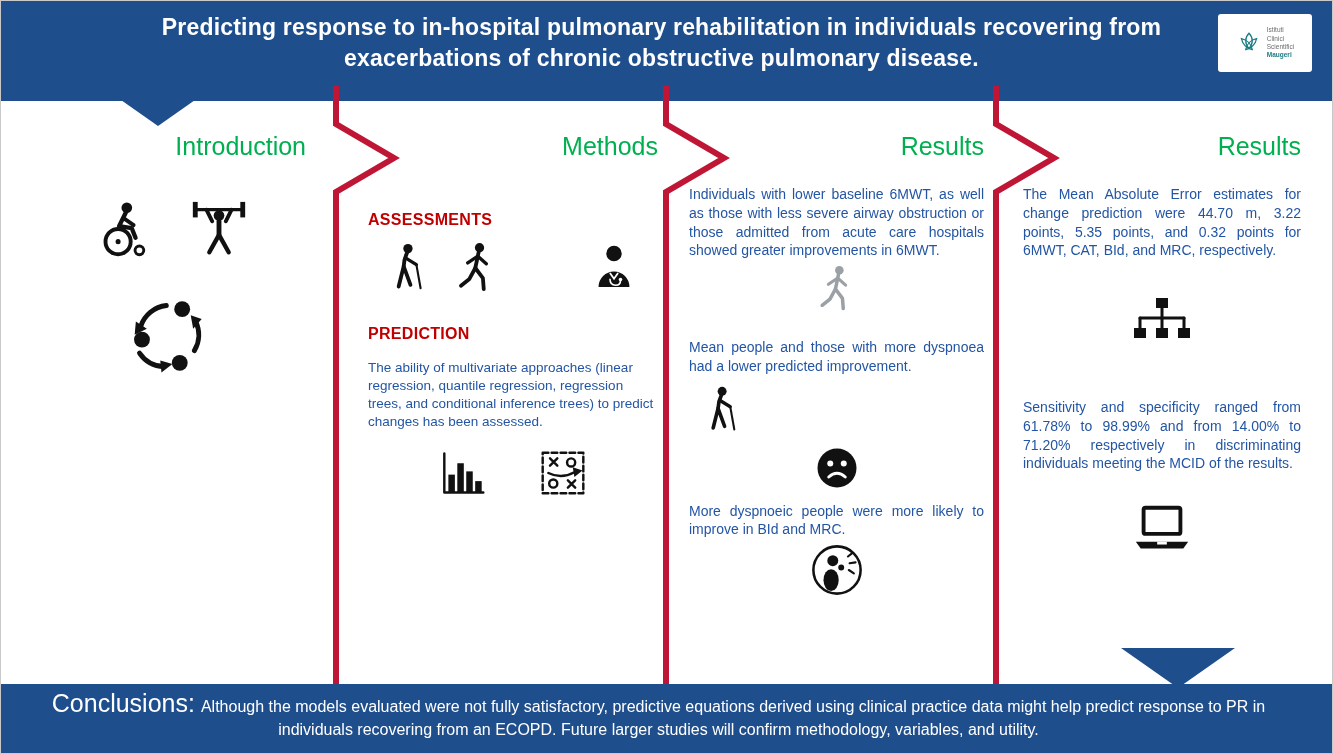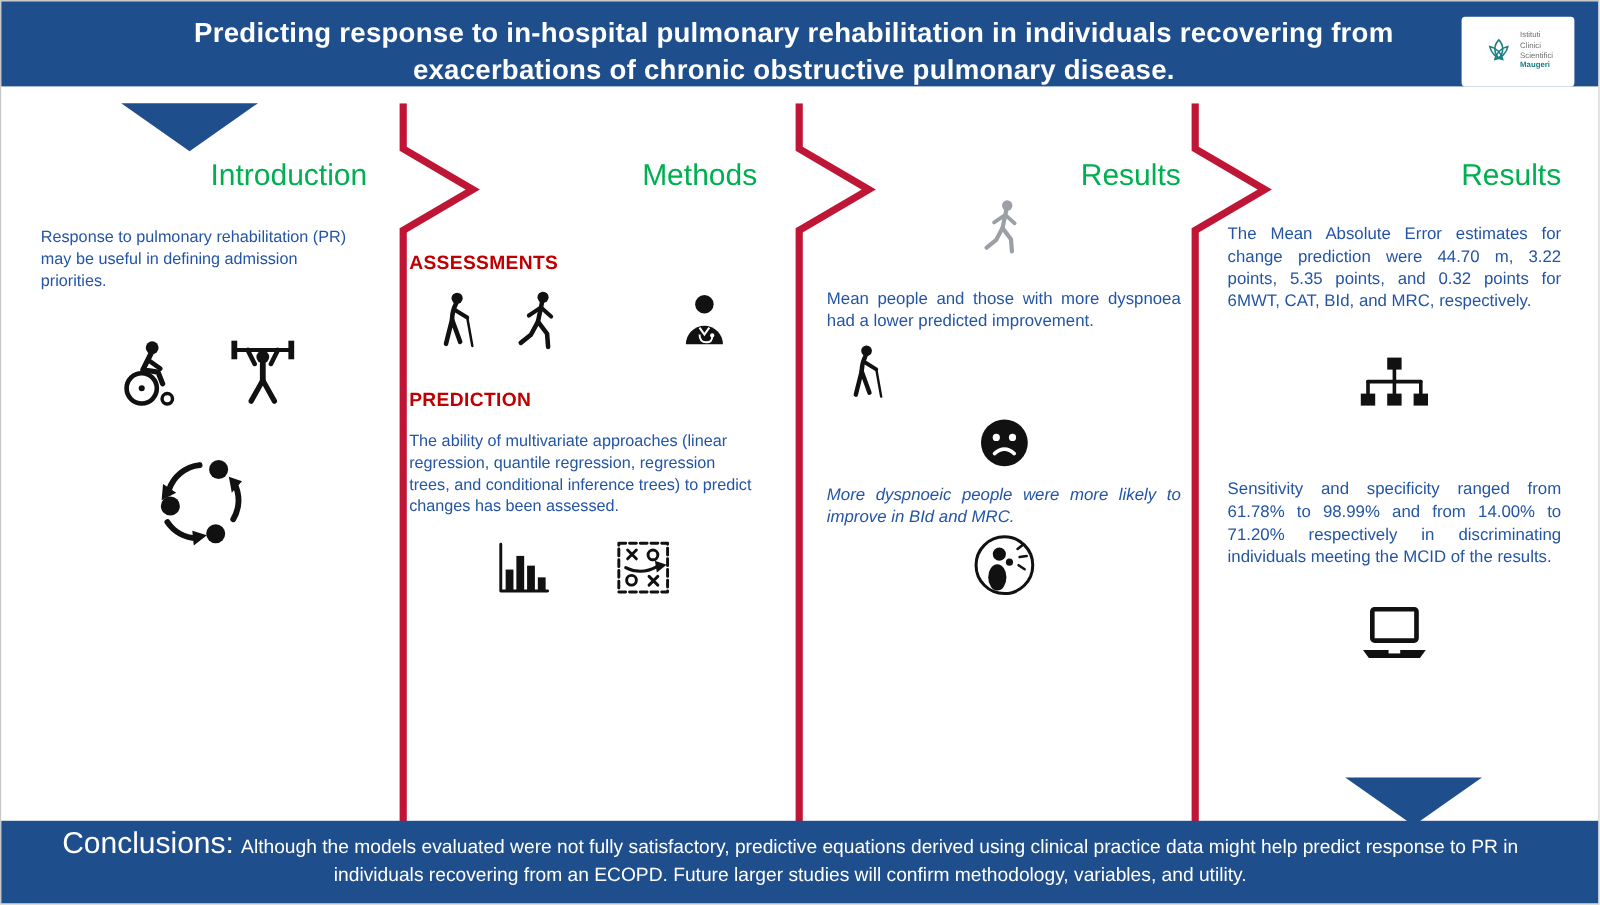--- a/index.html
+++ b/index.html
@@ -4,21 +4,21 @@
 <style>
   * { margin:0; padding:0; box-sizing:border-box; }
   html,body { background:#e9e9e9; }
   .poster {
     position:relative; width:1333px; height:754px; margin:0 auto;
     background:#ffffff; overflow:hidden; border:1px solid #c9c9c9;
     font-family:"Liberation Sans", sans-serif;
   }
   
   .header {
-    position:absolute; top:0; left:0; right:0; height:71px;
+    position:absolute; top:0; left:0; right:0; height:100px;
     background:#1F4E8C; color:#fff; text-align:center; padding:11px 130px 0 120px;
   }
   .header .title-line { font-size:23px; font-weight:bold; line-height:1.34; letter-spacing:.2px; }
   .logo {
     position:absolute; top:13px; right:20px; width:94px; height:58px;
     background:#fff; border-radius:3px; display:flex; align-items:center;
     justify-content:center; gap:5px; padding:4px;
   }
   .logo-text { font-size:6.5px; color:#6d6d6d; text-align:left; line-height:1.3; }
   .logo-text .brand { color:#1b7e83; font-weight:bold; }
@@ -28,21 +28,21 @@
     border-top:40px solid #1F4E8C; }
   .chev.top { top:85px; left:100px; }
   .chev.bottom { top:647px; left:1120px; }
   .sep { position:absolute; top:85px; }
   
   .col { position:absolute; top:85px; }
   .col h2 { margin-top:46px; text-align:right; color:#00B050; font-size:25px; font-weight:normal; }
   .col p  { color:#2355A4; font-size:13.5px; line-height:1.34; }
   .col .red-label { color:#C00000; font-weight:bold; font-size:16px; letter-spacing:.3px; }
   .col-intro   { left:33px;   width:272px; }
-  .col-methods { left:340px;  width:290px; }
+  .col-methods { left:367px;  width:290px; }
   .col-res1    { left:688px;  width:295px; }
   .col-res2    { left:1022px; width:278px; }
   .col-res1 p, .col-res2 p { text-align:justify; font-size:14px; }
   .icons { display:flex; justify-content:center; align-items:flex-end; }
   .icons svg { display:block; }
   
   .col-intro .p1 { margin-top:28px; }
   .col-intro .icons-a { margin-top:38px; gap:36px; }
   .col-intro .p2 { margin-top:56px; }
   .col-intro .icons-b { margin-top:36px; }
@@ -52,21 +52,21 @@
   .col-methods .pair { display:flex; gap:10px; align-items:flex-end; }
   .col-methods .lab2 { margin-top:30px; }
   .col-methods .p2 { margin-top:16px; }
   .col-methods .icons-b { margin-top:16px; gap:48px; }
   .col-res1 .p1 { margin-top:24px; }
   .col-res1 .ic-walk { margin-top:4px; }
   .col-res1 .p2 { margin-top:24px; }
   .col-res1 .ic-old { margin-top:8px; justify-content:flex-start; padding-left:12px; }
   .col-res1 .p3 { margin-top:14px; }
   .col-res1 .ic-sad { margin-top:8px; }
-  .col-res1 .p4 { margin-top:10px;font-style:italic; }
+  .col-res1 .p4 { margin-top:10px; }
   .col-res1 .ic-cough { margin-top:4px; }
   .col-res2 .p1 { margin-top:24px; }
   .col-res2 .ic-tree { margin-top:34px; }
   .col-res2 .p2 { margin-top:40px; }
   .col-res2 .ic-laptop { margin-top:26px; }
   
   .footer {
     position:absolute; left:0; right:0; bottom:0; height:69px;
     background:#1F4E8C; color:#fff; text-align:center; padding:3px 46px 0 30px;
   }
@@ -109,21 +109,20 @@
   </svg>
   <svg class="sep" style="left:661px" width="70" height="599">
     <polyline points="4,0 4,38 62,72 4,106 4,599" fill="none" stroke="#C01635" stroke-width="6"></polyline>
   </svg>
   <svg class="sep" style="left:991px" width="70" height="599">
     <polyline points="4,0 4,38 62,72 4,106 4,599" fill="none" stroke="#C01635" stroke-width="6"></polyline>
   </svg>
 
   <div class="col col-intro">
     <h2>Introduction</h2>
-    <p class="p1">Response to pulmonary rehabilitation (PR) may be useful in defining admission priorities.</p>
     <div class="icons icons-a">
       <svg width="62" height="62" viewBox="0 0 64 64">
         <circle class="icf" cx="38" cy="9" r="5.5"></circle>
         <path class="ic" stroke-width="4.5" d="M37 14 L30 28 L43 30 L47 40"></path>
         <path class="ic" stroke-width="4" d="M35 20 L45 27"></path>
         <circle class="ic" stroke-width="4" cx="29" cy="44" r="13"></circle>
         <circle class="icf" cx="29" cy="44" r="2.6"></circle>
         <circle class="ic" stroke-width="3" cx="51" cy="53" r="4.5"></circle>
       </svg>
       <svg width="62" height="62" viewBox="0 0 64 64">
@@ -199,20 +198,21 @@
         <circle class="ic" stroke-width="3" cx="20" cy="45" r="5"></circle>
         <path class="ic" stroke-width="3" d="M38 41 L47 50 M47 41 L38 50"></path>
         <path class="ic" stroke-width="3" d="M14 32 Q30 40 46 31"></path>
         <polygon class="icf" points="44,25 56,29 46,37"></polygon>
       </svg>
     </div>
   </div>
 
   <div class="col col-res1">
     <h2>Results</h2>
+    <p class="p1">Individuals with lower baseline 6MWT, as well as those with less severe airway obstruction or those admitted from acute care hospitals showed greater improvements in 6MWT.</p>
     <div class="icons ic-walk">
       <svg width="50" height="50" viewBox="0 0 64 64">
         <g stroke="#9aa0a6" fill="none" stroke-linecap="round" stroke-linejoin="round">
           <circle cx="35" cy="8" r="5.5" fill="#9aa0a6" stroke="none"></circle>
           <path stroke-width="4.5" d="M34 13 L30 32"></path>
           <path stroke-width="4" d="M33 18 L43 27 M33 18 L21 26"></path>
           <path stroke-width="4.5" d="M30 32 L39 44 L40 57 M30 32 L23 45 L13 53"></path>
         </g>
       </svg>
     </div>

